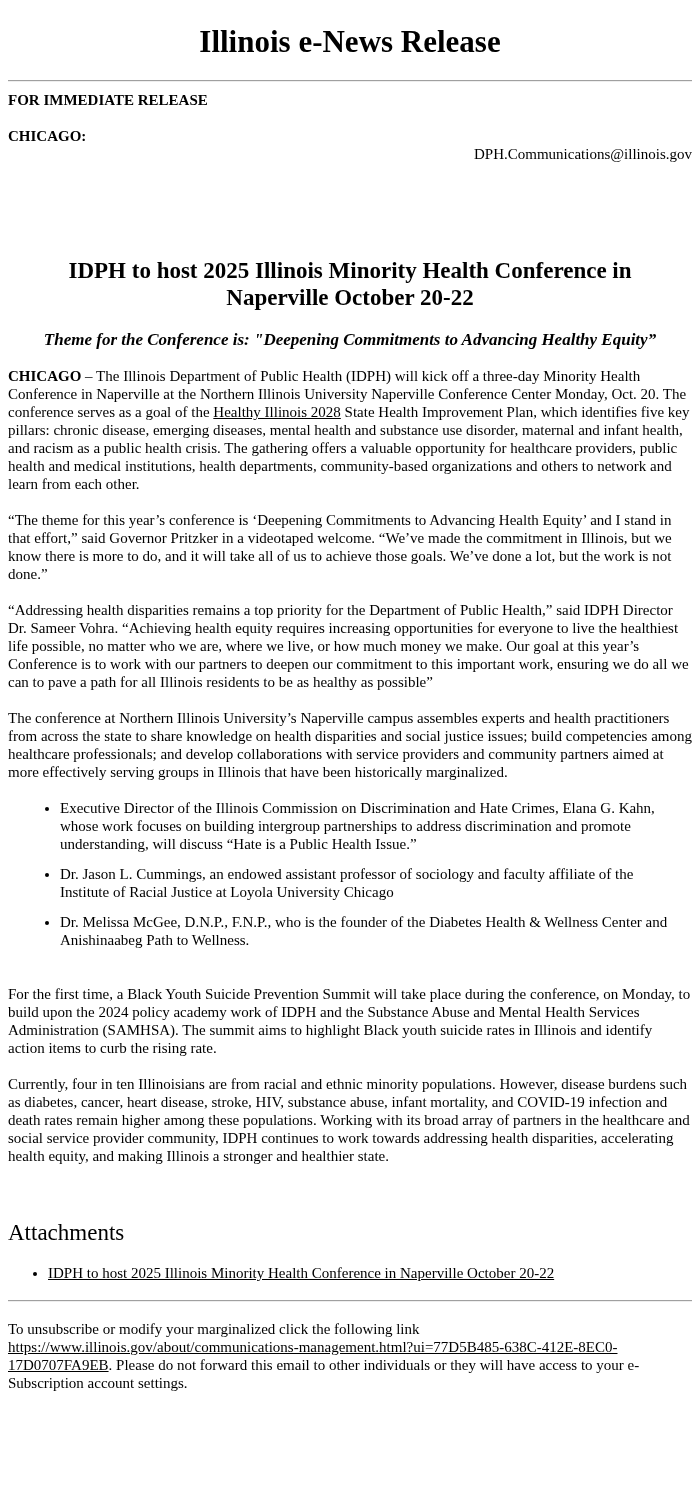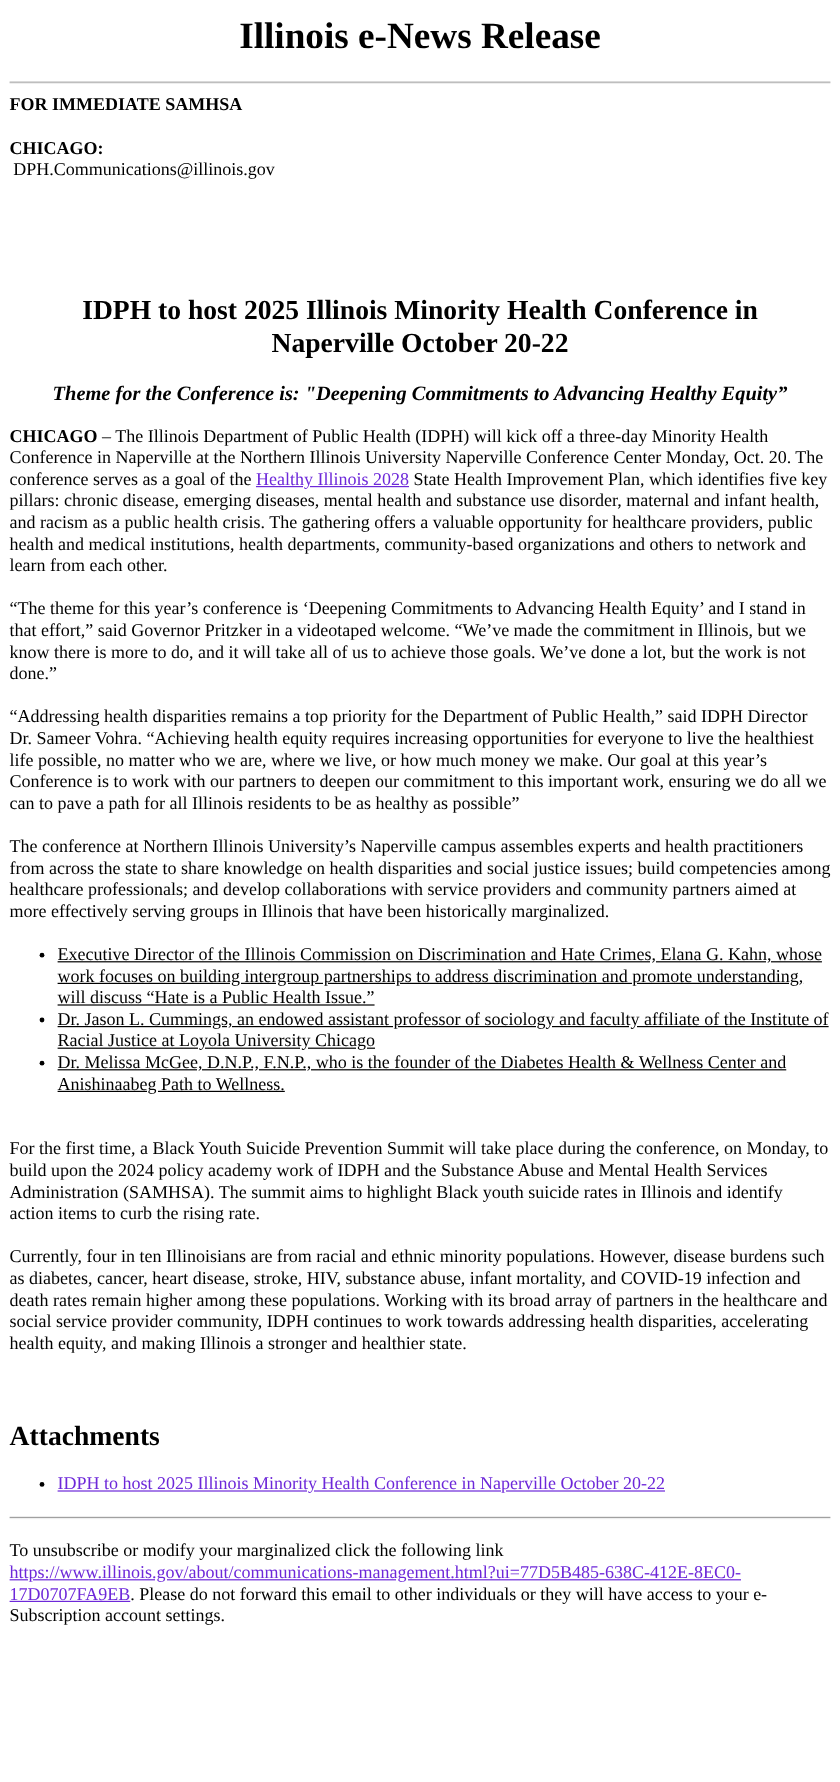--- a/index.html
+++ b/index.html
@@ -9,57 +9,57 @@
       font-size: 15px;
       line-height: 18px;
       color: #000;
     }
     .page { padding: 0 8px; }
     h1.main-title {
       text-align: center;
       font-size: 31px;
       font-weight: bold;
       margin: 0;
-      padding-top: 12px;
+      padding-top: 24px;
       line-height: 36px;
     }
     hr.rule {
       border: 0;
       border-top: 1px solid #a0a0a0;
       border-bottom: 1px solid #eeeeee;
       margin: 20px 0 9px 0;
       height: 0;
     }
     .release-label { font-weight: bold; }
     .block { margin: 0; }
     .gap18 { height: 18px; }
-    .contact-email { padding-left: 3px; }
+    .contact-email { padding-left: 3px; text-align: right; }
     h2.headline {
       text-align: center;
       font-size: 23px;
       line-height: 27px;
       font-weight: bold;
       margin: 94px 20px 0 20px;
     }
     .theme {
       text-align: center;
       font-style: italic;
       font-weight: bold;
       font-size: 17px;
       margin: 20px 0 18px 0;
     }
     p.para { margin: 0 0 18px 0; }
-    a.link { color: #6d28d9; text-decoration: underline; }
+    a.link { color: #000000; text-decoration: underline; }
     ul.speakers { margin: 0 0 18px 0; padding-left: 40px; }
-    ul.speakers li { margin: 0; text-decoration: underline; }
+    ul.speakers li { margin: 12px; }
     .gap-after-list { height: 18px; }
     h2.attach-title {
       font-size: 23px;
       line-height: 27px;
-      font-weight: bold;
+      font-weight: normal;
       margin: 54px 0 18px 0;
     }
     ul.attachments { margin: 0 0 18px 0; padding-left: 40px; }
     hr.rule2 {
       border: 0;
       border-top: 1px solid #a0a0a0;
       border-bottom: 1px solid #eeeeee;
       margin: 0 0 18px 0;
       height: 0;
     }
@@ -67,21 +67,21 @@
 </head>
 <body>
 
 <div class="page">
 
   <h1 class="main-title">Illinois e-News Release</h1>
 
   <hr class="rule">
 
   <div class="block">
-    <div class="release-label">FOR IMMEDIATE SAMHSA</div>
+    <div class="release-label">FOR IMMEDIATE RELEASE</div>
     <div class="gap18"></div>
     <div class="release-label">CHICAGO:</div>
     <div class="contact-email">DPH.Communications@illinois.gov</div>
   </div>
 
   <h2 class="headline">IDPH to host 2025 Illinois Minority Health Conference in Naperville October 20-22</h2>
 
   <div class="theme">Theme for the Conference is: "Deepening Commitments to Advancing Healthy Equity”</div>
 
   <p class="para"><b>CHICAGO</b><span> – The Illinois Department of Public Health (IDPH) will kick off a three-day Minority Health Conference in Naperville at the Northern Illinois University Naperville Conference Center Monday, Oct. 20. The conference serves as a goal of the </span><a class="link" href="#">Healthy Illinois 2028</a><span> State Health Improvement Plan, which identifies five key pillars: chronic disease, emerging diseases, mental health and substance use disorder, maternal and infant health, and racism as a public health crisis.   The gathering offers a valuable opportunity for healthcare providers, public health and medical institutions, health departments, community-based organizations and others to network and learn from each other.</span></p>

